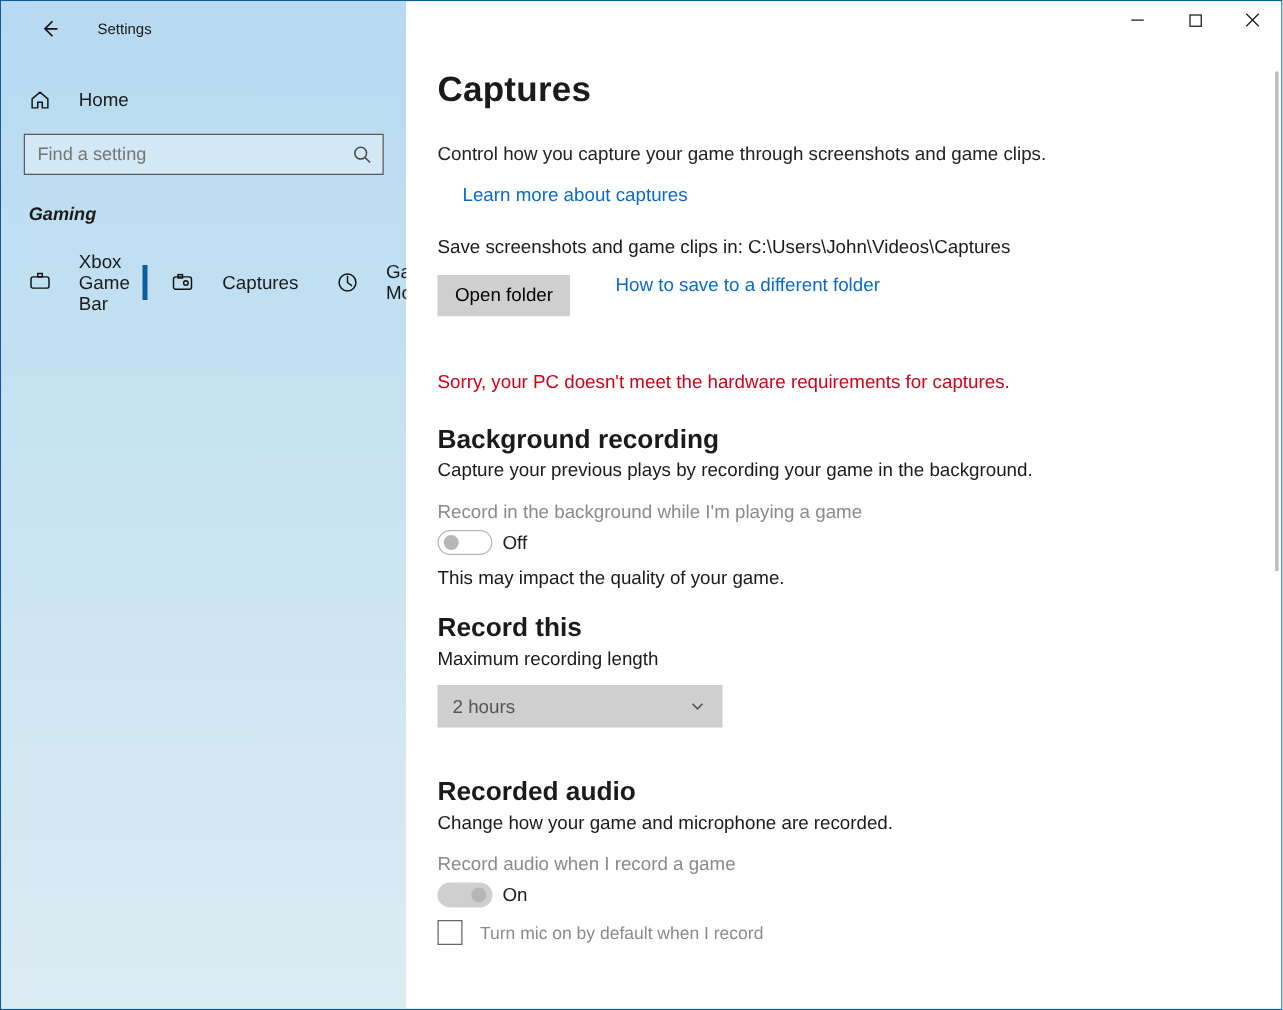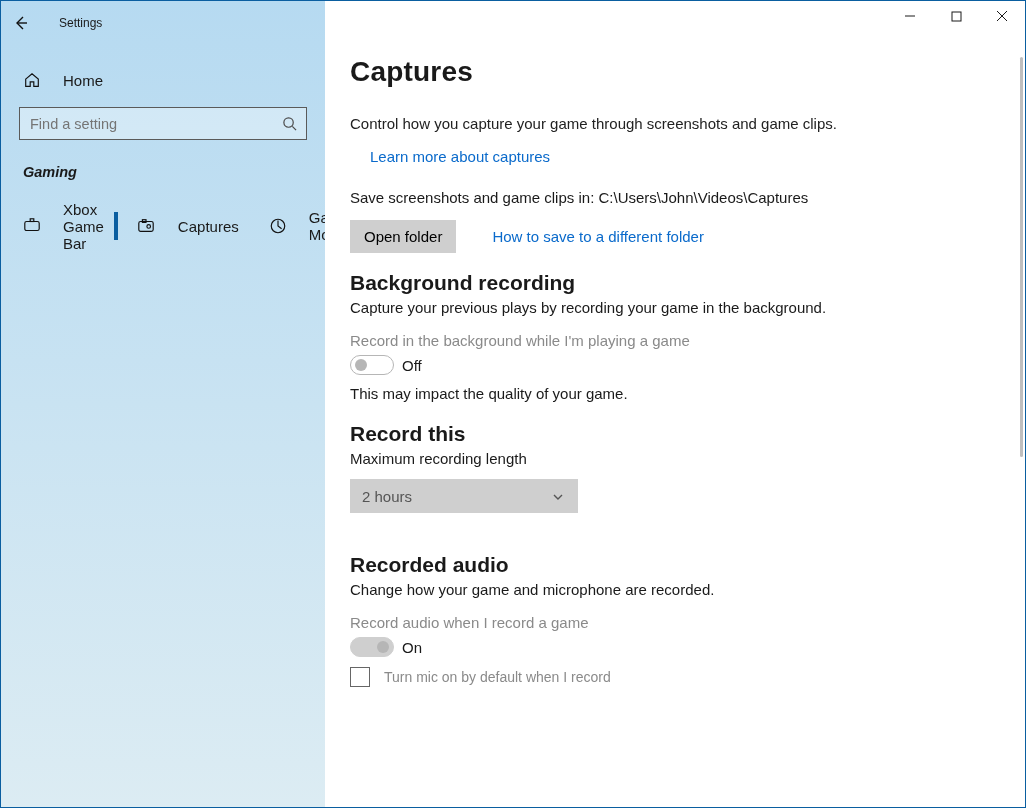--- a/index.html
+++ b/index.html
@@ -26,21 +26,21 @@
     background: linear-gradient(180deg, #b6daf1 0%, #dcecf3 100%);
     height: 100%;
     display: flex;
     flex-direction: column;
     padding-top: 2px;
   }
   .sb-header {
     display: flex;
     align-items: center;
     height: 40px;
-    padding-left: 10px;
+    padding-left: 29px;
     gap: 28px;
   }
   .back-btn {
     width: 20px; height: 20px;
     display: inline-flex; align-items: center; justify-content: center;
     cursor: pointer;
   }
   .sb-title { font-size: 12px; color: #1a1a1a; }
   .home-row {
     display: flex; align-items: center; gap: 22px;
@@ -101,21 +101,21 @@
     background: #fff;
     padding: 0 0 0 25px;
     overflow-y: auto;
     position: relative;
   }
   .content { padding-right: 40px; padding-top: 55px; max-width: 650px; }
   .page-title { font-size: 28px; font-weight: 600; margin: 0 0 26px 0; letter-spacing:.2px; }
   .desc { font-size: 15px; line-height: 1.35; margin: 0 0 14px 0; color:#222; }
   .link { color: #0a6acb; cursor: pointer; font-size:15px;margin-left:20px; }
   .save-path { font-size: 15px; margin: 24px 0 14px 0; }
-  .row-saveactions { display:flex; align-items:center; gap:16px; }
+  .row-saveactions { display:flex; gap:16px; }
   .btn {
     background: #cfcfcf;
     border: none;
     padding: 8px 14px;
     font-size: 15px;
     cursor: pointer;
   }
   .error {
     color: #d0021b;
     margin: 44px 0 26px 0;
@@ -272,20 +272,21 @@
         <h1 class="page-title">Captures</h1>
         <p class="desc">Control how you capture your game through screenshots and game clips.</p>
         <span class="link">Learn more about captures</span>
 
         <p class="save-path">Save screenshots and game clips in: C:\Users\John\Videos\Captures</p>
         <div class="row-saveactions">
           <button class="btn">Open folder</button>
           <span class="link">How to save to a different folder</span>
         </div>
 
+        <p class="error">Sorry, your PC doesn't meet the hardware requirements for captures.</p>
 
         
         <h2 class="section-title">Background recording</h2>
         <p class="sub">Capture your previous plays by recording your game in the background.</p>
         <p class="sub muted" style="margin-bottom:6px">Record in the background while I'm playing a game</p>
         <div class="toggle-row">
           <div class="toggle disabled">
               <div class="knob"></div>
             </div>
           <span class="toggle-state">Off</span>

